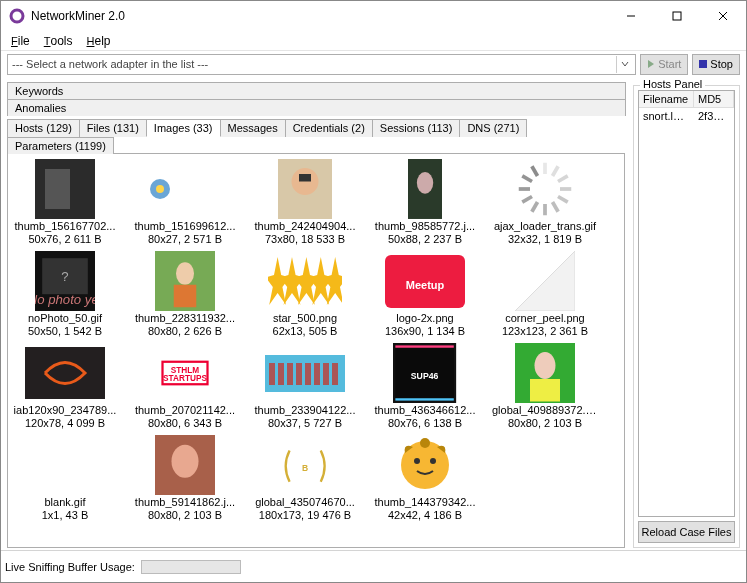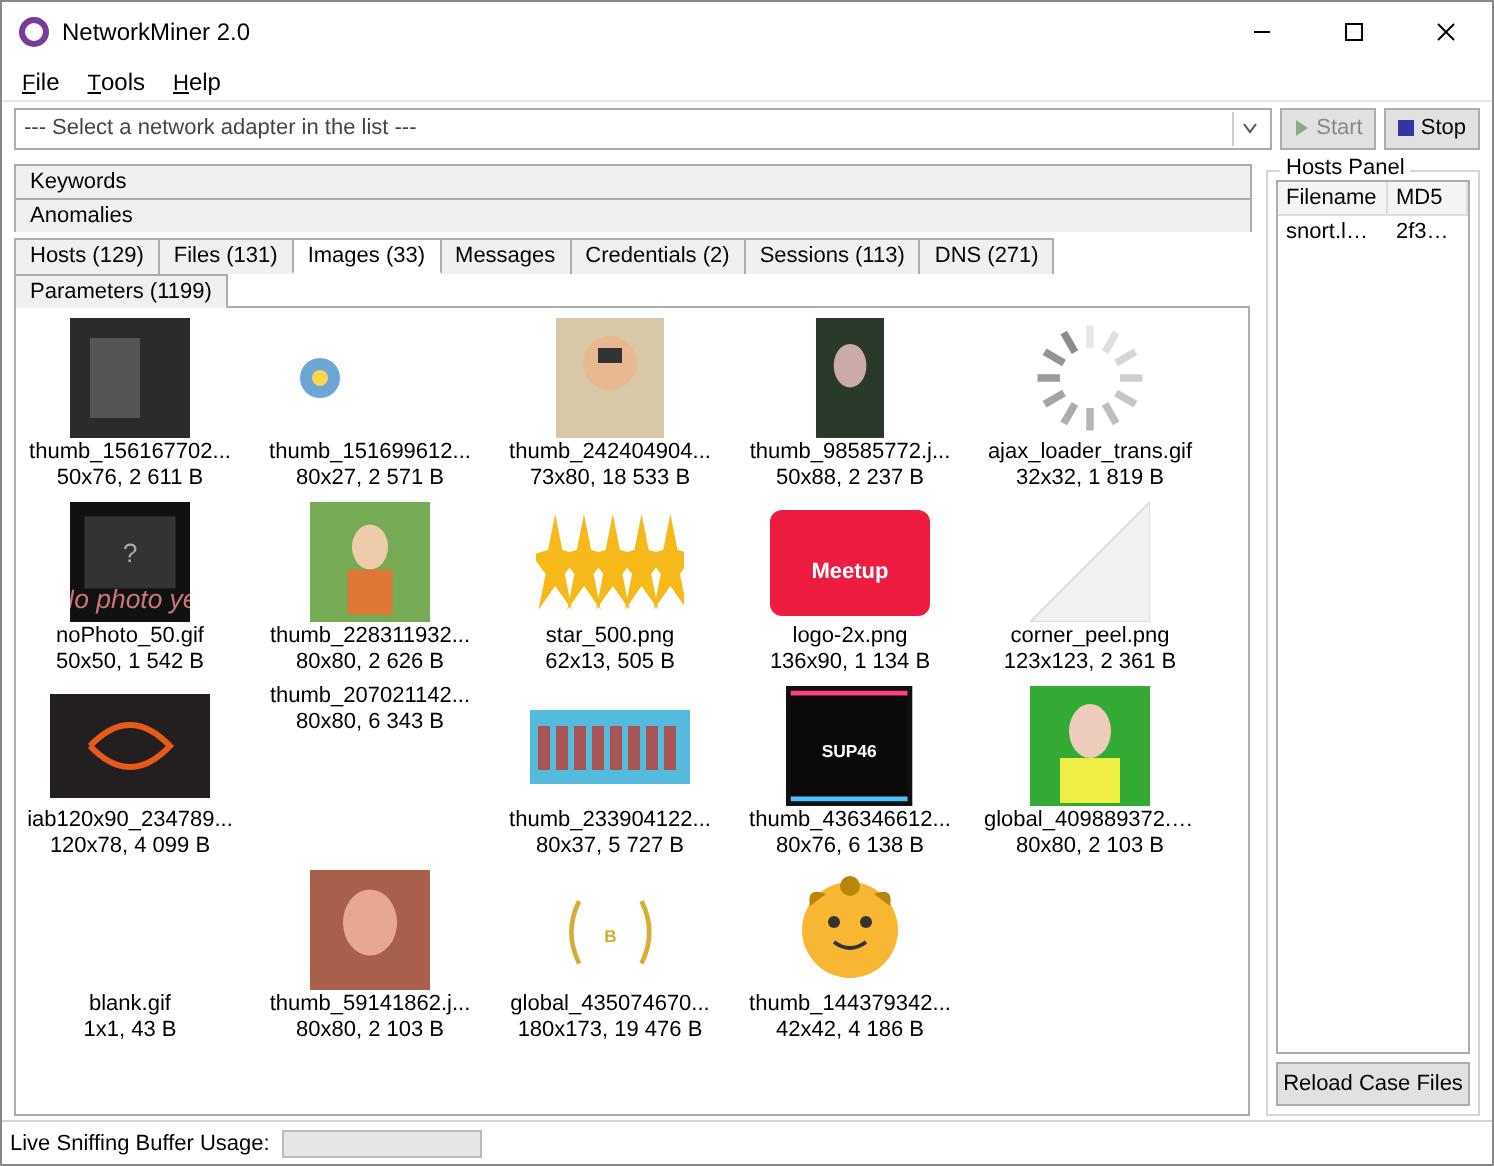--- a/index.html
+++ b/index.html
@@ -47,21 +47,21 @@
 .casetable .hdr { display: flex; background: #f4f4f4; border-bottom: 1px solid #ddd; }
 .casetable .hdr div { padding: 2px 4px; border-right: 1px solid #ddd; }
 .casetable .hdr div:first-child { width: 55px; }
 .casetable .hdr div:last-child { flex: 1; }
 .casetable .row { display: flex; }
 .casetable .row div { padding: 2px 4px; white-space: nowrap; overflow: hidden; text-overflow: ellipsis; }
 .casetable .row div:first-child { width: 55px; }
 .casetable .row div:last-child { flex: 1; }
 .reloadbtn { margin-top: 4px; height: 22px; border: 1px solid #adadad; background: #e1e1e1; }
 
-.statusbar { height: 22px; border-top: 1px solid #d4d4d4; display: flex; align-items: center; padding: 0 4px; gap: 6px; }
+.statusbar { height: 32px; border-top: 1px solid #d4d4d4; display: flex; align-items: center; padding: 0 4px; gap: 6px; }
 .statusbar .progress { width: 100px; height: 14px; border: 1px solid #bbb; background: #e6e6e6; }
 </style>
 </head>
 <body>
 
 <div class="titlebar">
   <span class="appicon">
     <svg viewBox="0 0 16 16">
         <circle cx="8" cy="8" r="6" fill="none" stroke="#7a3a9a" stroke-width="3"></circle>
       </svg>
@@ -261,20 +261,28 @@
             <div class="imgbox">
               <svg viewBox="0 0 80 52" style="max-width:80px;max-height:60px">
                 <rect width="80" height="52" fill="#231f20"></rect>
                 <path d="M20 26 Q40 5 60 26 Q40 47 20 26" fill="none" stroke="#e85a1a" stroke-width="3"></path>
               </svg>
             </div>
             <div class="cap">iab120x90_234789...</div>
             <div class="cap2">120x78, 4 099 B</div>
           </div>
           <div class="thumb">
+            <div class="imgbox">
+              <svg viewBox="0 0 80 80" style="max-width:80px;max-height:60px">
+                <rect width="80" height="80" fill="#fff"></rect>
+                <rect x="10" y="25" width="60" height="30" fill="none" stroke="#e03" stroke-width="3"></rect>
+                <text x="40" y="40" fill="#e03" font-size="10" font-weight="bold" text-anchor="middle">STHLM</text>
+                <text x="40" y="50" fill="#e03" font-size="9" font-weight="bold" text-anchor="middle">STARTUPS</text>
+              </svg>
+            </div>
             <div class="cap">thumb_207021142...</div>
             <div class="cap2">80x80, 6 343 B</div>
           </div>
           <div class="thumb">
             <div class="imgbox">
               <svg viewBox="0 0 80 37" style="max-width:80px;max-height:60px">
                 <rect width="80" height="37" fill="#5bd"></rect>
                 <g fill="#a55">
                   <rect x="4" y="8" width="6" height="22"></rect>
                   <rect x="13" y="8" width="6" height="22"></rect>

